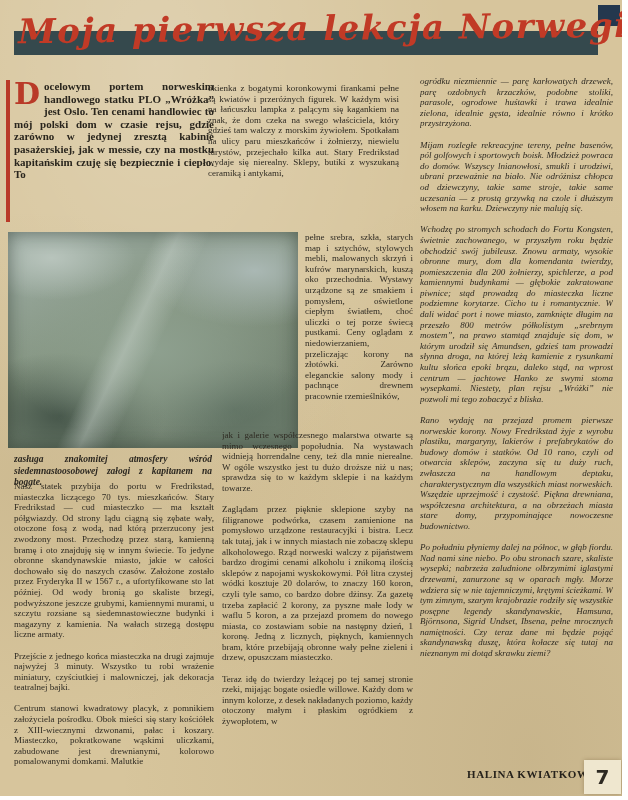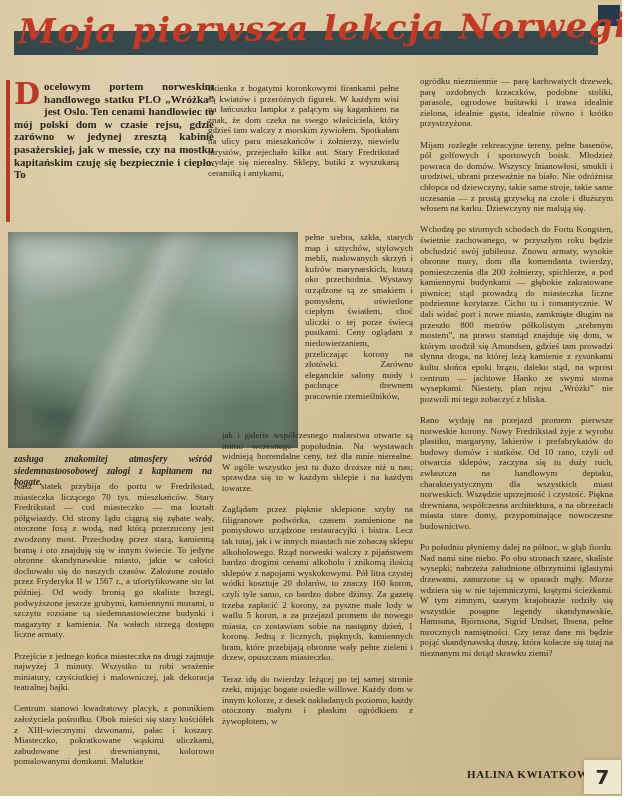--- a/index.html
+++ b/index.html
@@ -52,21 +52,21 @@
   }
   .caption{
     left:14px;top:454px;width:198px;height:40px;
     font-size:9.5px;line-height:11.5px;font-weight:bold;font-style:italic;
     color:#2b2720;text-align:justify;overflow:hidden;
   }
   .col1-lower{left:14px;top:481px;width:200px;height:296px;}
   .col2-top{left:208px;top:83px;width:191px;height:148px;}
   .col2-side{left:305px;top:232px;width:108px;height:212px;}
   .col2-lower{left:222px;top:430px;width:191px;height:339px;}
-  .col3{left:420px;top:76px;width:193px;height:666px;}
+  .col3{left:420px;top:76px;width:193px;height:666px;font-style:italic;}
   .author{
     left:420px;top:768px;width:193px;
     font-size:11px;font-weight:bold;letter-spacing:0.6px;color:#26221b;
     text-align:right;
   }
   .page-number-box{
     left:584px;top:760px;width:37px;height:34px;background:#efe7cf;
     display:flex;align-items:center;justify-content:center;
     box-shadow:0 0 4px rgba(90,70,30,0.35);
   }

